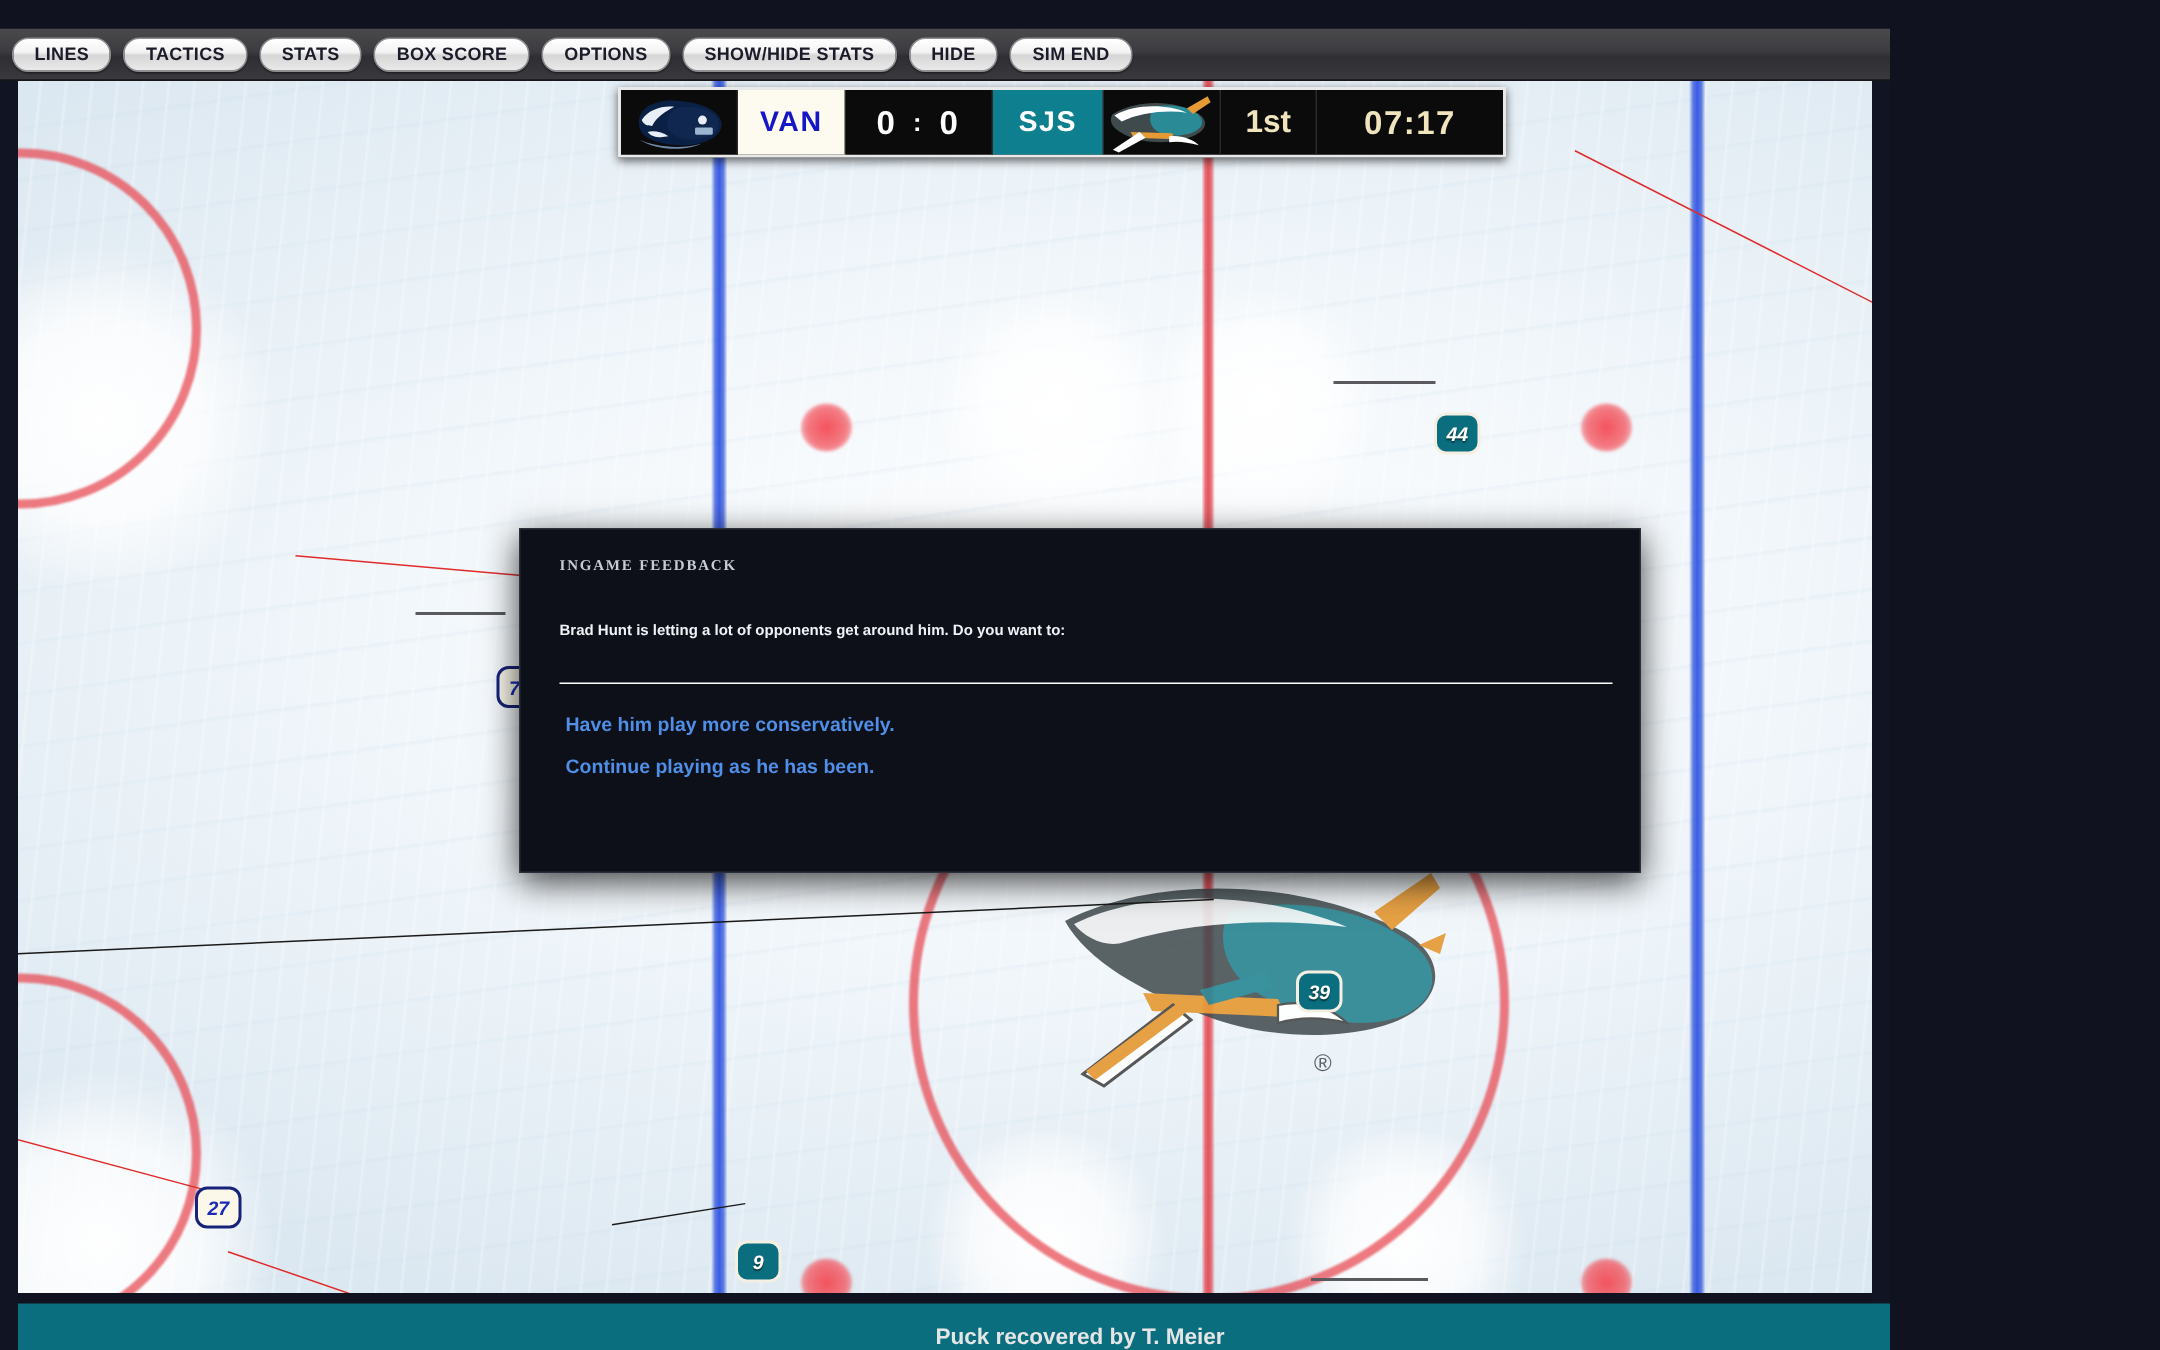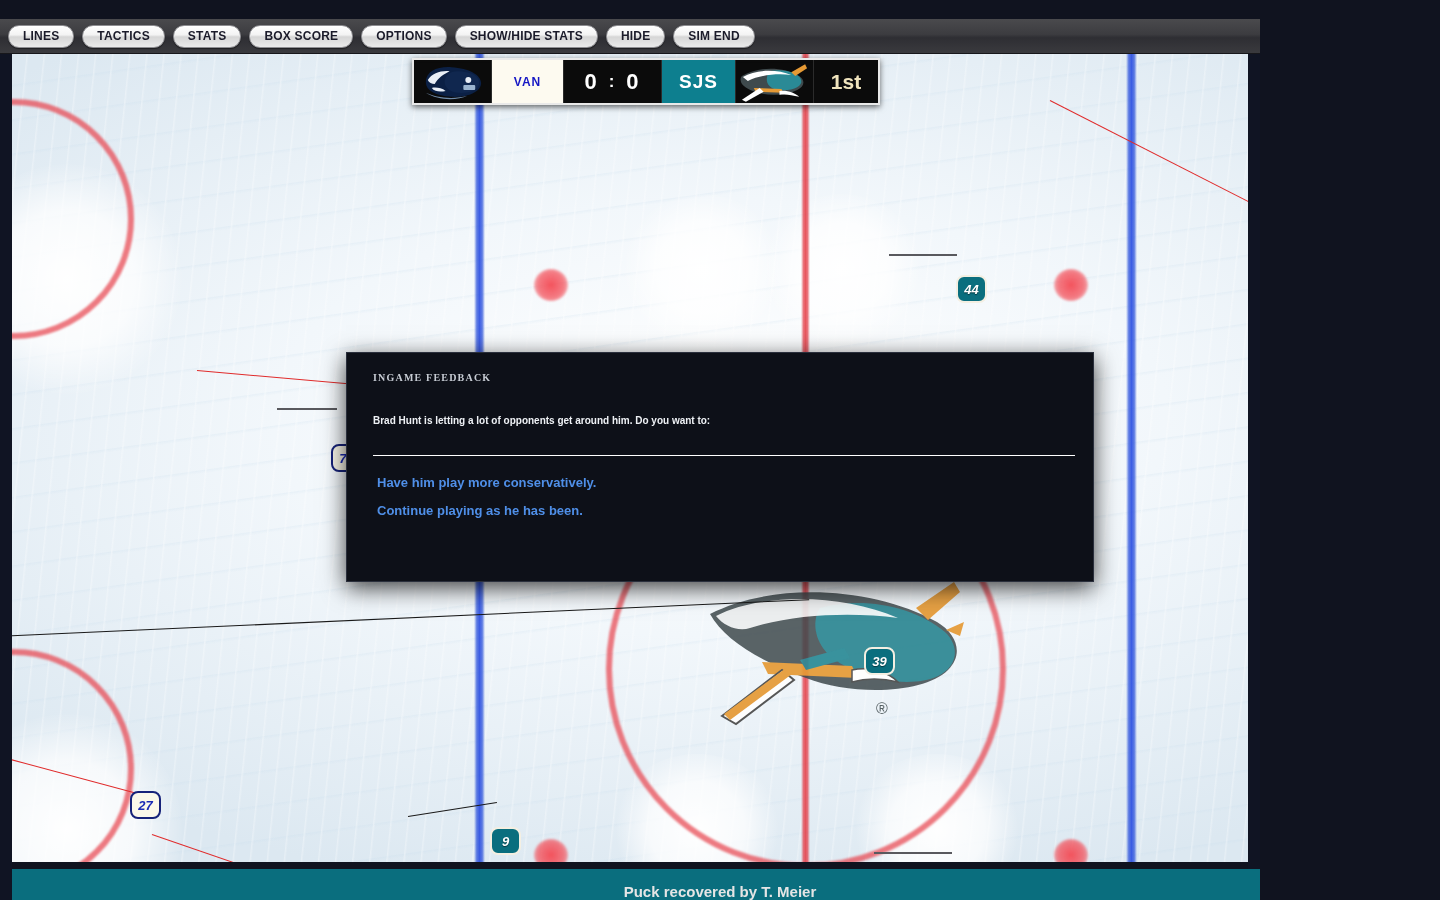--- a/index.html
+++ b/index.html
@@ -187,21 +187,21 @@
     background: #0b0b0b;
     border-right: 1px solid #2b2b2b;
     box-sizing: border-box;
   }
   .sb-cell:last-child { border-right: none; }
   .sb-logo { width: 78px; padding: 0; background: #0b0b0b; }
   .sb-abbr-away {
     width: 72px;
     background: #fdfaf0;
     color: #1516c4;
-    font-size: 12px;
+    font-size: 19px;
     font-weight: bold;
     letter-spacing: 1px;
   }
   .sb-score {
     width: 98px;
     color: #ffffff;
     font-size: 22px;
     font-weight: bold;
     letter-spacing: 2px;
   }
@@ -399,20 +399,21 @@
           <path d="M34 9 C50 6, 64 11, 66 18 C68 25, 56 30, 42 28 C32 26, 28 18, 34 9 Z" fill="#2a8a96"></path>
           <path d="M7 15 C20 7, 42 7, 56 13 C42 11, 24 13, 12 19 Z" fill="#ffffff"></path>
           <path d="M56 10 L70 2 L72 6 L60 14 Z" fill="#e69a35"></path>
           <path d="M18 26 L46 27 L48 31 L20 30 Z" fill="#e69a35"></path>
           <path d="M6 38 L24 26 L28 30 L10 40 Z" fill="#ffffff"></path>
           <path d="M44 29 C52 28, 60 31, 64 35 C56 33, 50 32, 44 33 Z" fill="#ffffff"></path>
         </g>
       </svg>
     </div>
     <div class="sb-cell sb-period">1st</div>
+    <div class="sb-cell sb-clock">07:17</div>
   </div>
 
   <div class="dialog">
     <div class="dlg-title">INGAME FEEDBACK</div>
     <div class="dlg-body">Brad Hunt is letting a lot of opponents get around him. Do you want to:</div>
     <div class="dlg-sep"></div>
     <div class="dlg-options" id="dialog-options">
         <a class="dlg-opt">Have him play more conservatively.</a>
         <a class="dlg-opt">Continue playing as he has been.</a>
       </div>

